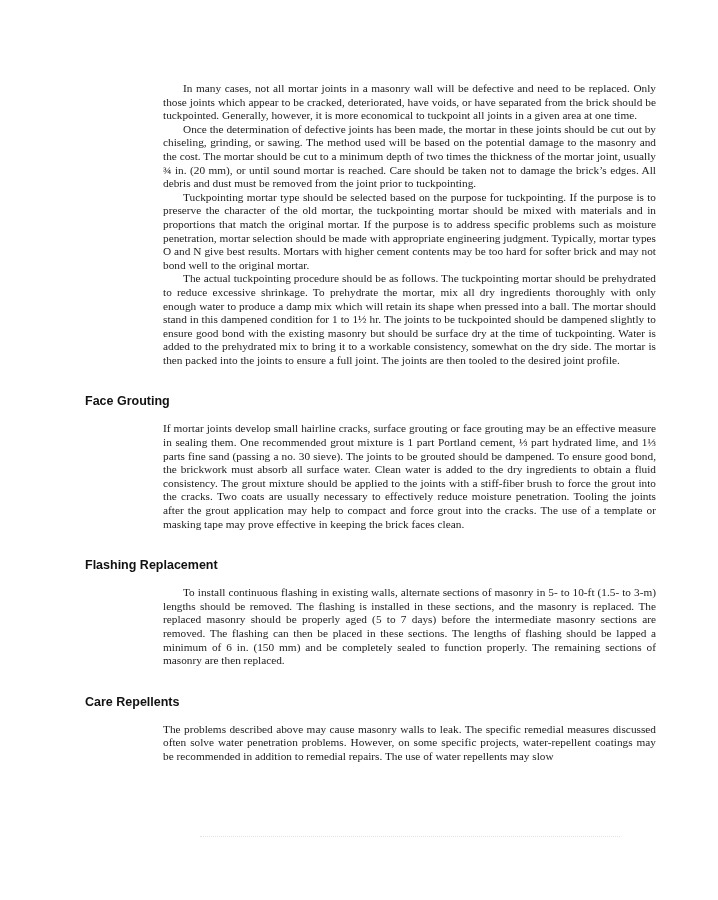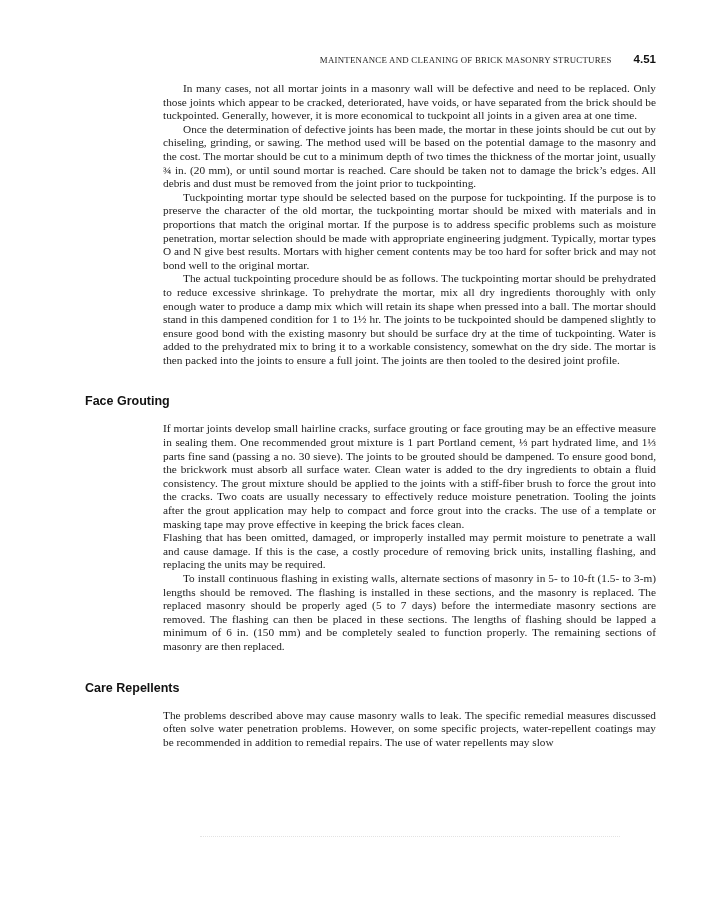--- a/index.html
+++ b/index.html
@@ -64,36 +64,32 @@
     width: 420px;
     height: 0;
     border-top: 1px dotted #e3e3e3;
   }
 </style>
 </head>
 <body>
 
 <div class="page">
 
-  <div class="running-header">
-    <span class="running-title">MAINTENANCE AND CLEANING OF BRICK MASONRY STRUCTURES</span>
-    <span class="page-number">4.51</span>
-  </div>
 
   <div class="content">
 
     <p class="body-para indent">In many cases, not all mortar joints in a masonry wall will be defective and need to be replaced. Only those joints which appear to be cracked, deteriorated, have voids, or have separated from the brick should be tuckpointed. Generally, however, it is more economical to tuckpoint all joints in a given area at one time.</p>
     <p class="body-para indent">Once the determination of defective joints has been made, the mortar in these joints should be cut out by chiseling, grinding, or sawing. The method used will be based on the potential damage to the masonry and the cost. The mortar should be cut to a minimum depth of two times the thickness of the mortar joint, usually ¾ in. (20 mm), or until sound mortar is reached. Care should be taken not to damage the brick’s edges. All debris and dust must be removed from the joint prior to tuckpointing.</p>
     <p class="body-para indent">Tuckpointing mortar type should be selected based on the purpose for tuckpointing. If the purpose is to preserve the character of the old mortar, the tuckpointing mortar should be mixed with materials and in proportions that match the original mortar. If the purpose is to address specific problems such as moisture penetration, mortar selection should be made with appropriate engineering judgment. Typically, mortar types O and N give best results. Mortars with higher cement contents may be too hard for softer brick and may not bond well to the original mortar.</p>
     <p class="body-para indent">The actual tuckpointing procedure should be as follows. The tuckpointing mortar should be prehydrated to reduce excessive shrinkage. To prehydrate the mortar, mix all dry ingredients thoroughly with only enough water to produce a damp mix which will retain its shape when pressed into a ball. The mortar should stand in this dampened condition for 1 to 1½ hr. The joints to be tuckpointed should be dampened slightly to ensure good bond with the existing masonry but should be surface dry at the time of tuckpointing. Water is added to the prehydrated mix to bring it to a workable consistency, somewhat on the dry side. The mortar is then packed into the joints to ensure a full joint. The joints are then tooled to the desired joint profile.</p>
 
     <h2 class="section-heading sec-gap">Face Grouting</h2>
     <p class="body-para"><span>If mortar joints develop small hairline cracks, </span><span class="it">surface grouting</span><span> or </span><span class="it">face grouting</span><span> may be an effective measure in sealing them. One recommended grout mixture is 1 part Portland cement, ⅓ part hydrated lime, and 1⅓ parts fine sand (passing a no. 30 sieve). The joints to be grouted should be dampened. To ensure good bond, the brickwork must absorb all surface water. Clean water is added to the dry ingredients to obtain a fluid consistency. The grout mixture should be applied to the joints with a stiff-fiber brush to force the grout into the cracks. Two coats are usually necessary to effectively reduce moisture penetration. Tooling the joints after the grout application may help to compact and force grout into the cracks. The use of a template or masking tape may prove effective in keeping the brick faces clean.</span></p>
 
-    <p class="body-para">Flashing that has been omitted, damaged, or improperly installed may permit moisture to penetrate a wall and cause damage. If this is the case, a costly procedure of removing brick units, installing flashing, and replacing the units may be required.</p>
+    <h2 class="section-heading sec-gap">Flashing Replacement</h2>
     <p class="body-para indent">To install continuous flashing in existing walls, alternate sections of masonry in 5- to 10-ft (1.5- to 3-m) lengths should be removed. The flashing is installed in these sections, and the masonry is replaced. The replaced masonry should be properly aged (5 to 7 days) before the intermediate masonry sections are removed. The flashing can then be placed in these sections. The lengths of flashing should be lapped a minimum of 6 in. (150 mm) and be completely sealed to function properly. The remaining sections of masonry are then replaced.</p>
 
     <h2 class="section-heading sec-gap">Care Repellents</h2>
     <p class="body-para">The problems described above may cause masonry walls to leak. The specific remedial measures discussed often solve water penetration problems. However, on some specific projects, water-repellent coatings may be recommended in addition to remedial repairs. The use of water repellents may slow</p>
 
   </div>
 
   <div class="artifact-line"></div>
 
 </div>

